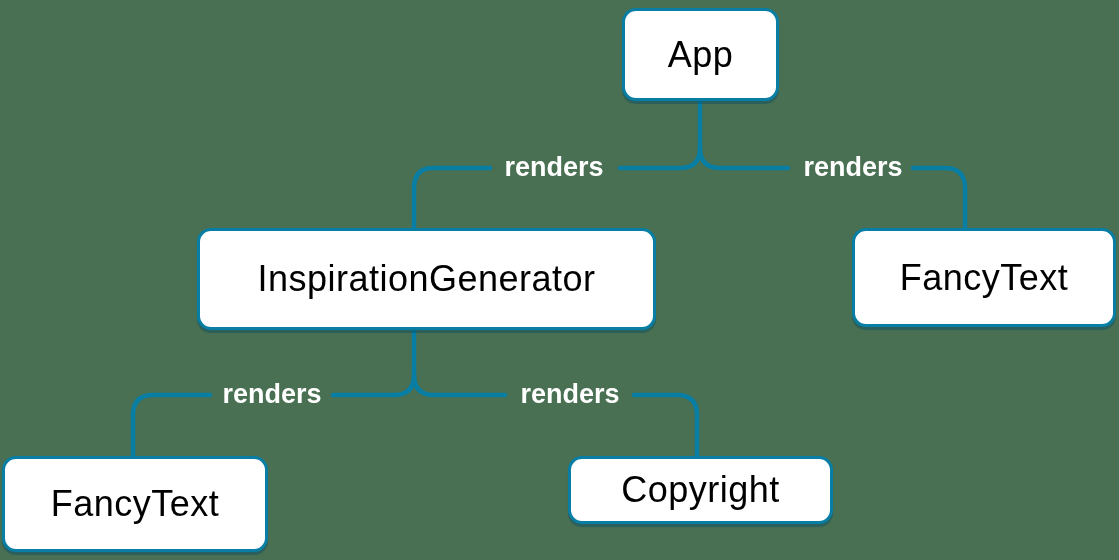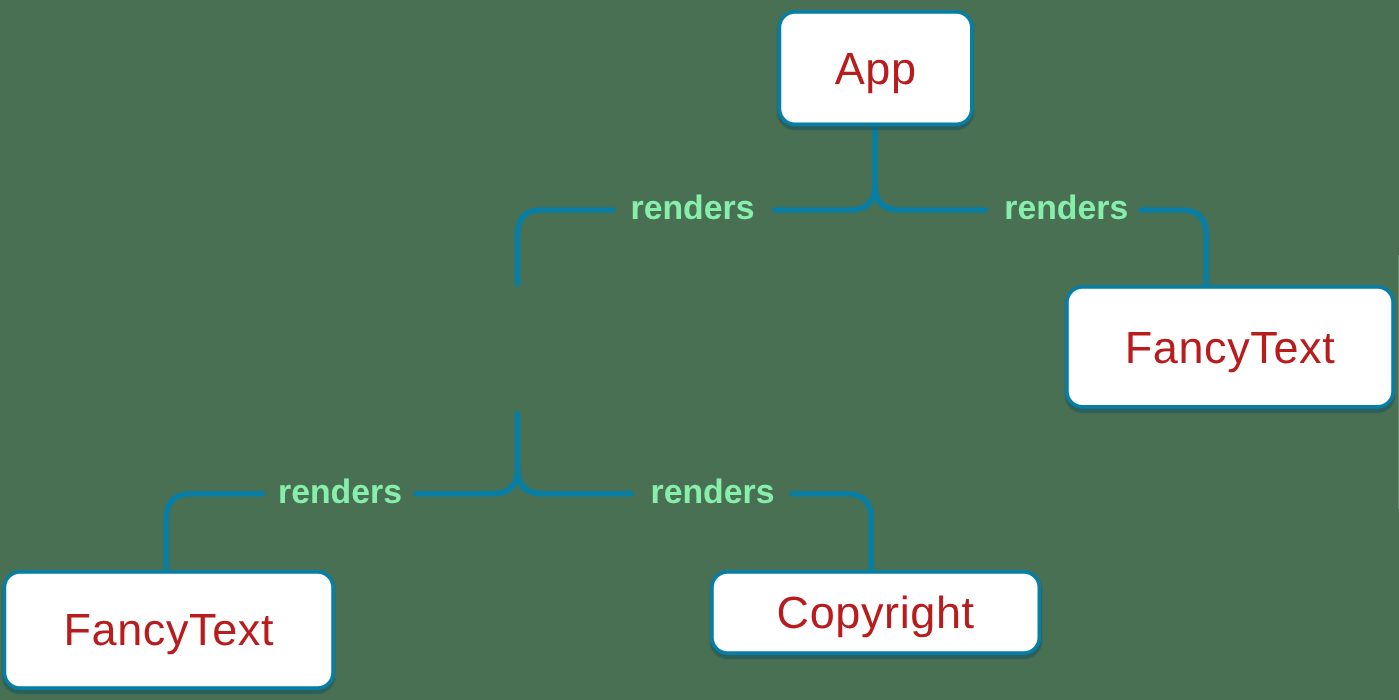--- a/index.html
+++ b/index.html
@@ -33,35 +33,35 @@
     display: flex;
     align-items: center;
     justify-content: center;
     background: #ffffff;
     border: 3px solid #087ea4;
     border-radius: 14px;
     box-shadow: 0 3px 1px rgba(6, 76, 101, 0.45);
     box-sizing: border-box;
   }
   .node span {
-    color: #b91c1c;
+    color: #000000;
     font-size: 36px;
     font-weight: 500;
     letter-spacing: 0.5px;
     white-space: nowrap;
   }
   .node-app            { left: 622px; top: 8px;   width: 157px; height: 93px; }
   .node-inspiration    { left: 197px; top: 228px; width: 459px; height: 102px; }
   .node-fancy-right    { left: 852px; top: 228px; width: 264px; height: 99px; }
   .node-fancy-left     { left: 2px;   top: 456px; width: 266px; height: 96px; }
   .node-copyright      { left: 568px; top: 456px; width: 265px; height: 68px; }
   .edge-label {
     position: absolute;
     transform: translate(-50%, -50%);
-    color: #86efac;
+    color: #ffffff;
     font-size: 27px;
     font-weight: 600;
     white-space: nowrap;
   }
   .edge-label-1 { left: 554px; top: 167px; }
   .edge-label-2 { left: 853px; top: 167px; }
   .edge-label-3 { left: 272px; top: 394px; }
   .edge-label-4 { left: 570px; top: 394px; }
 </style>
 </head>
@@ -79,20 +79,23 @@
     <path d="M414 375 Q414 395 394 395 H333"></path>
     <path d="M210 395 H153 Q133 395 133 415 V455"></path>
     <path d="M414 375 Q414 395 434 395 H505"></path>
     <path d="M634 395 H677 Q697 395 697 415 V455"></path>
   </svg>
 
   <div class="node node-app">
     <span>App</span>
   </div>
 
+  <div class="node node-inspiration">
+    <span>InspirationGenerator</span>
+  </div>
 
   <div class="node node-fancy-right">
     <span>FancyText</span>
   </div>
 
   <div class="node node-fancy-left">
     <span>FancyText</span>
   </div>
 
   <div class="node node-copyright">

